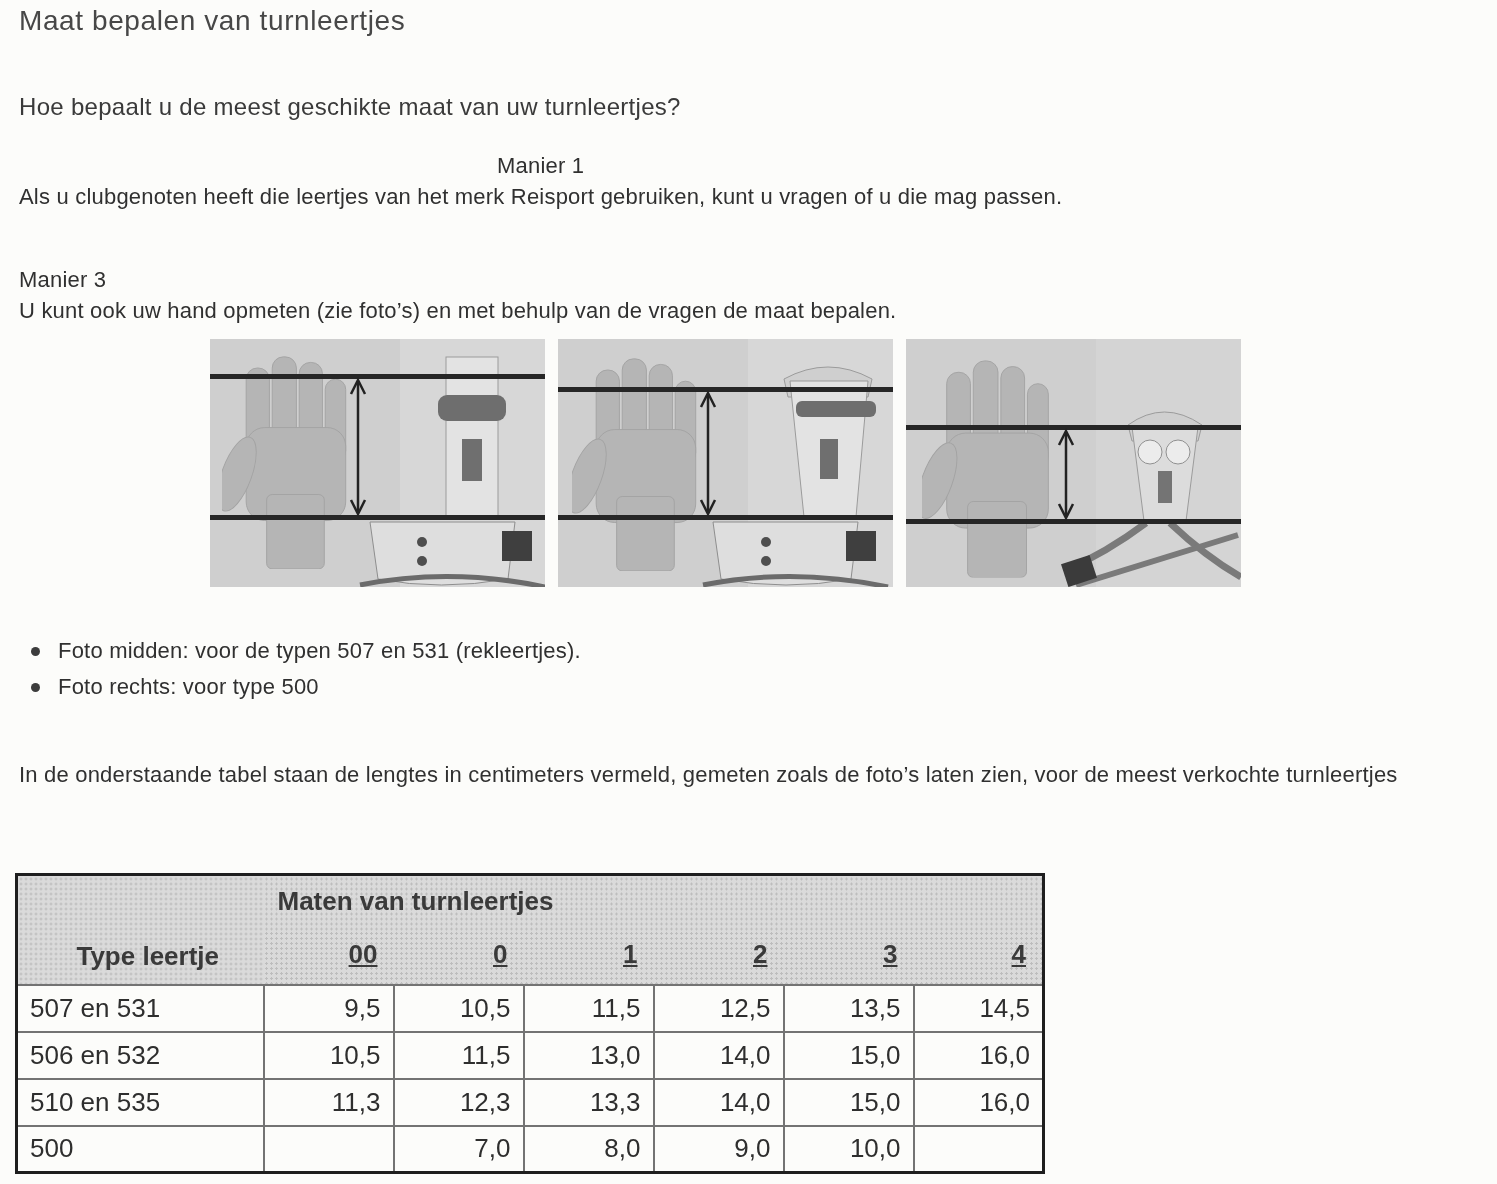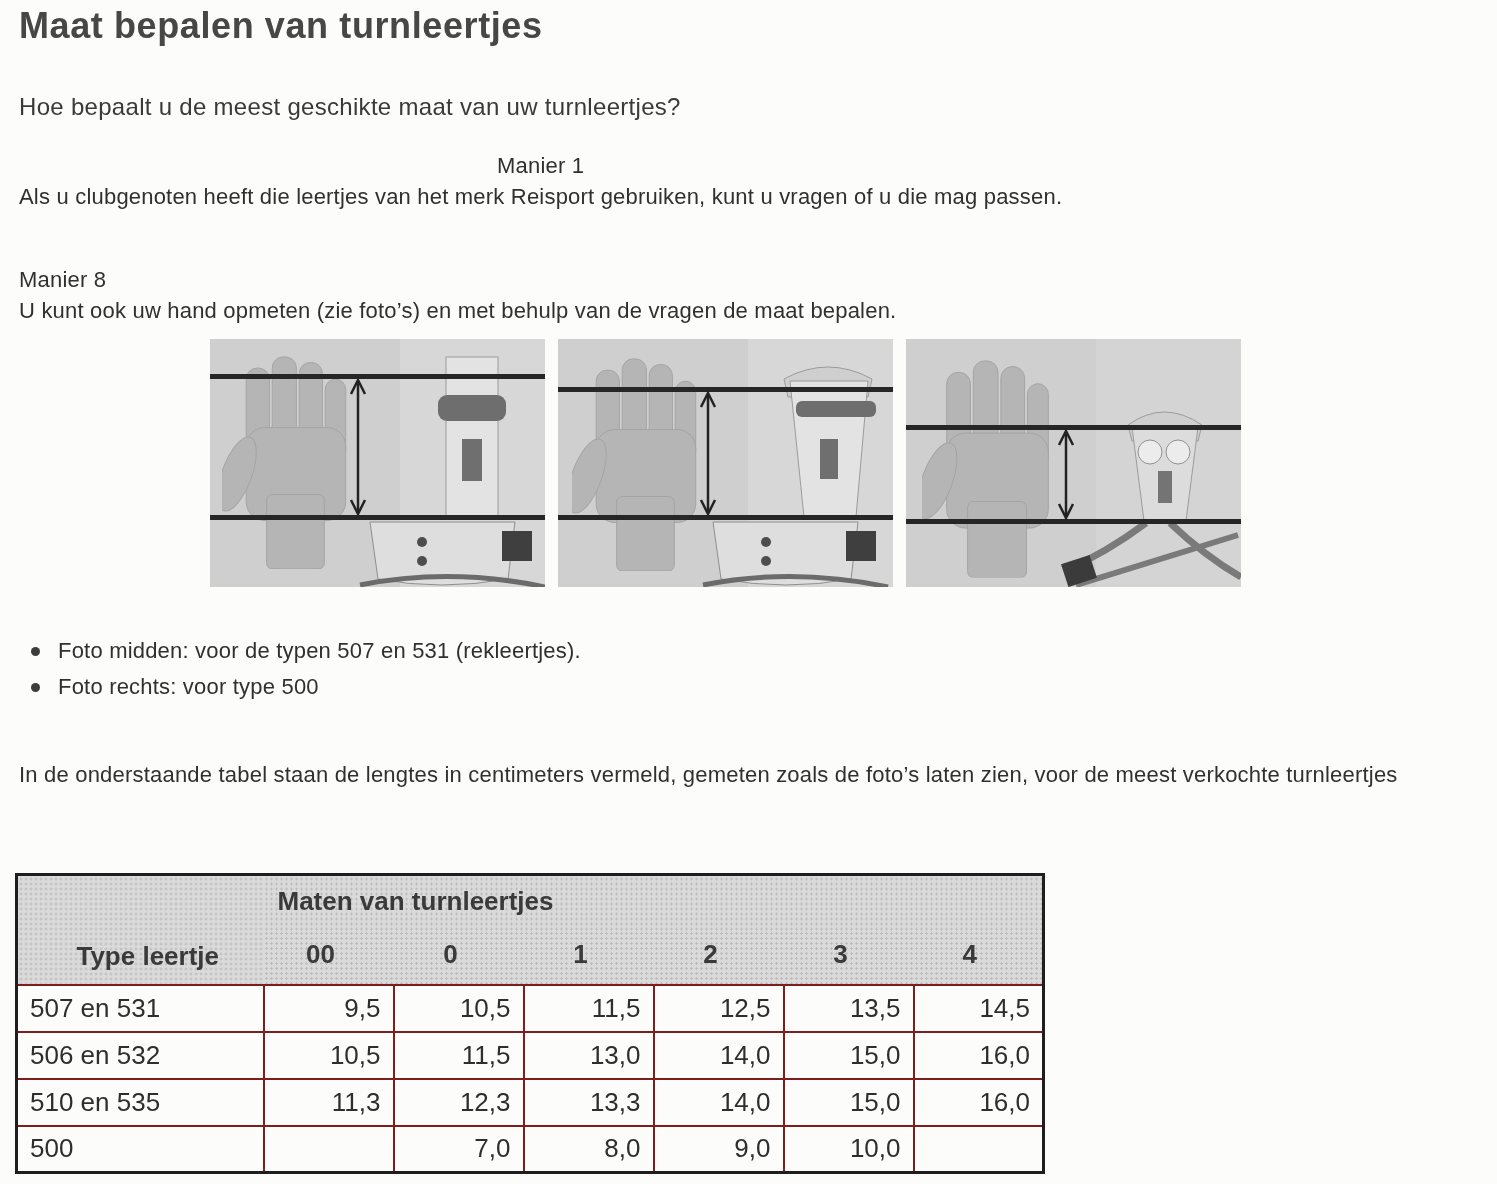--- a/index.html
+++ b/index.html
@@ -9,21 +9,21 @@
     position:relative;
     background:#fcfcfa;
     font-family:"Liberation Sans", sans-serif;
     color:#2e2e2e;
     overflow:hidden;
   }
   .abs { position:absolute; }
 
   .page-title {
     left:19px; top:5px;
-    font-size:36px; font-weight:bold; color:#474747;
+    font-size:28px; font-weight:normal; color:#474747;
     letter-spacing:0.6px;
   }
   .question-heading {
     left:19px; top:93px;
     font-size:24px; font-weight:normal; color:#3a3a3a;
     letter-spacing:0.3px;
   }
   .method { font-size:22px; line-height:31px; letter-spacing:0.2px; color:#303030; }
   .method-1 { left:19px; top:150px;text-align:center; }
   .method-2 { left:19px; top:264px; }
@@ -68,43 +68,43 @@
   }
   th.corner {
     border-right:2px solid #1e1e1e;
     text-align:center; vertical-align:bottom;
     padding:0 0 12px 14px;
   }
   tr.group-row th.group {
     height:56px; text-align:left; vertical-align:top;
     padding:10px 0 0 14px;
   }
-  tr.sizes-row th { height:54px; text-align:center; padding:0 16px 6px 0; vertical-align:middle; }
+  tr.sizes-row th { height:54px; text-align:right; padding:0 16px 6px 0; vertical-align:middle;text-decoration:underline; }
   table.grid tbody td {
     height:47px;
-    border:2px solid #7f1d1d;
+    border:2px solid #737373;
     text-align:right; padding:0 12px;
     background:#fcfcfa;
   }
   table.grid tbody td.type { text-align:left; padding-left:12px; }
 </style>
 </head>
 <body>
 
 <div class="abs page-title">Maat bepalen van turnleertjes</div>
 
 <div class="abs question-heading">Hoe bepaalt u de meest geschikte maat van uw turnleertjes?</div>
 
 <div class="abs method method-1">
   <div>Manier 1</div>
   <div>Als u clubgenoten heeft die leertjes van het merk Reisport gebruiken, kunt u vragen of u die mag passen.</div>
 </div>
 
 <div class="abs method method-2">
-  <div>Manier 8</div>
+  <div>Manier 3</div>
   <div>U kunt ook uw hand opmeten (zie foto’s) en met behulp van de vragen de maat bepalen.</div>
 </div>
 
 <div class="abs photos-row">
 
   <div class="photo">
     <svg width="335" height="248" viewBox="0 0 335 248">
       <defs>
         <symbol id="hand" viewBox="0 0 150 230">
           <g fill="#b5b5b5" stroke="#a3a3a3" stroke-width="1">

